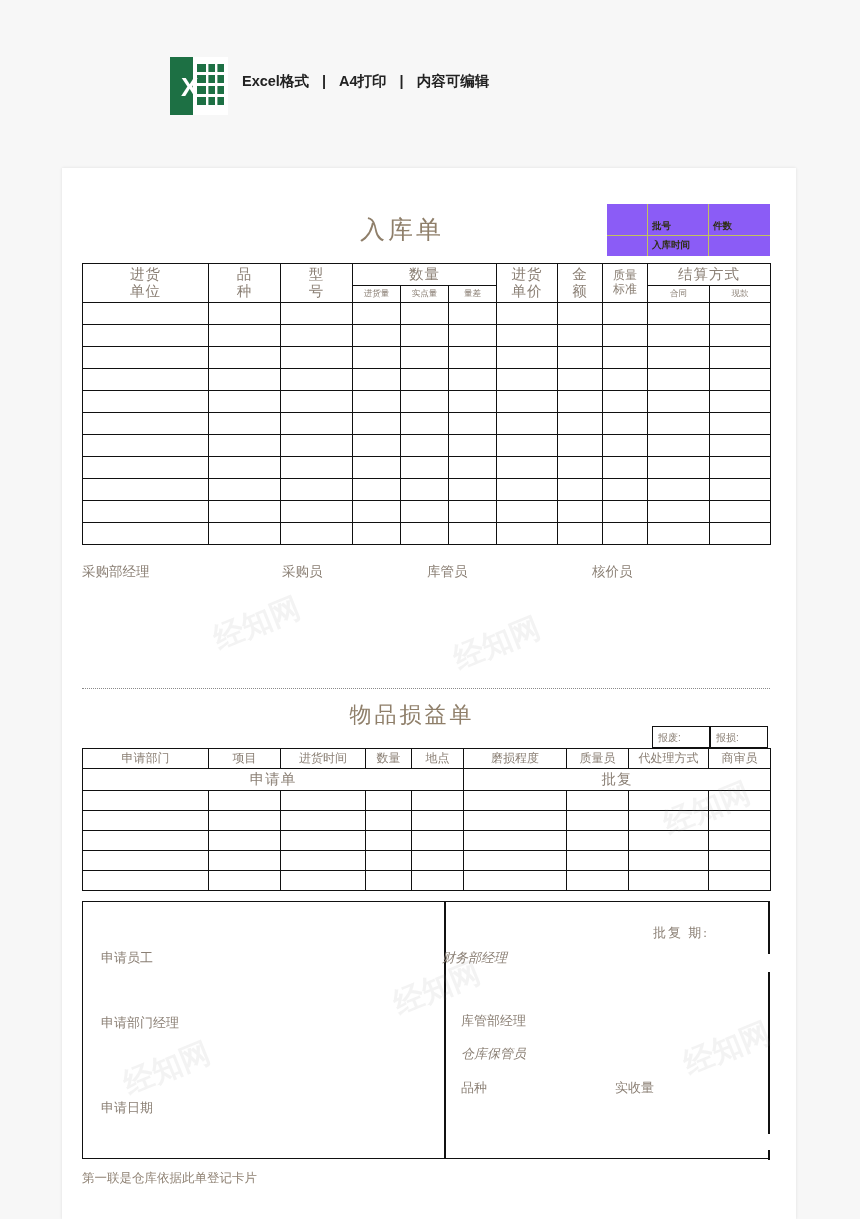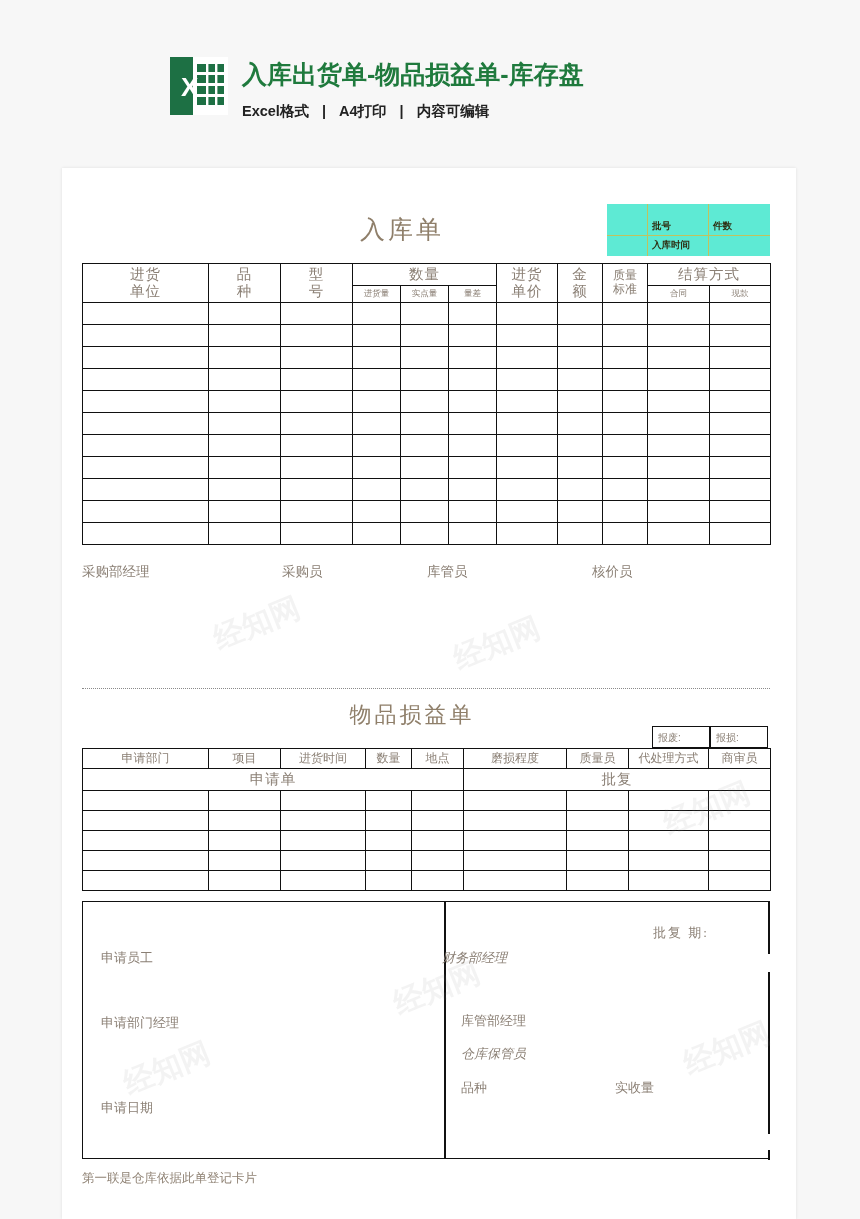--- a/index.html
+++ b/index.html
@@ -46,21 +46,21 @@
     font-family:"Liberation Serif","DejaVu Serif",serif;
   }
 
   .doc-title-1 {
     position:absolute; left:0; top:45px; width:680px; text-align:center;
     font-size:25px; color:#8f7f6a; letter-spacing:3px;
   }
 
   
   .olive { position:absolute; left:545px; top:36px; width:163px; height:52px;
-           background:#5eead4; }
+           background:#8b5cf6; }
   .olive .v1 { position:absolute; left:40px; top:0; width:1px; height:100%; background:#c2c25e; }
   .olive .v2 { position:absolute; left:101px; top:0; width:1px; height:100%; background:#c2c25e; }
   .olive .h1 { position:absolute; left:0; top:31px; width:100%; height:1px; background:#c2c25e; }
   .olive .lbl { position:absolute; font-family:"Liberation Sans","DejaVu Sans",sans-serif;
                 font-size:9.5px; font-weight:bold; color:#2e2e12; white-space:nowrap; }
   .olive .lbl-ph { left:45px; top:16px; }
   .olive .lbl-js { left:106px; top:16px; }
   .olive .lbl-rk { left:45px; top:35px; }
 
   
@@ -146,21 +146,20 @@
         <rect x="27" y="7" width="27" height="8" fill="#1d7044"></rect>
         <rect x="27" y="18" width="27" height="8" fill="#1d7044"></rect>
         <rect x="27" y="29" width="27" height="8" fill="#1d7044"></rect>
         <rect x="27" y="40" width="27" height="8" fill="#1d7044"></rect>
         <rect x="36" y="4" width="2.4" height="48" fill="#ffffff"></rect>
         <rect x="45" y="4" width="2.4" height="48" fill="#ffffff"></rect>
         <text x="11" y="39" fill="#ffffff" font-size="26" font-weight="bold" font-family="Liberation Sans, sans-serif">X</text>
       </svg>
     </div>
     <div class="hdr-text">
-      <div class="hdr-title">入库出货单-物品损益单-库存盘</div>
       <div class="hdr-sub">
         <span>Excel格式</span>
         <span class="sep">|</span>
         <span>A4打印</span>
         <span class="sep">|</span>
         <span>内容可编辑</span>
       </div>
     </div>
   </div>
 </div>

